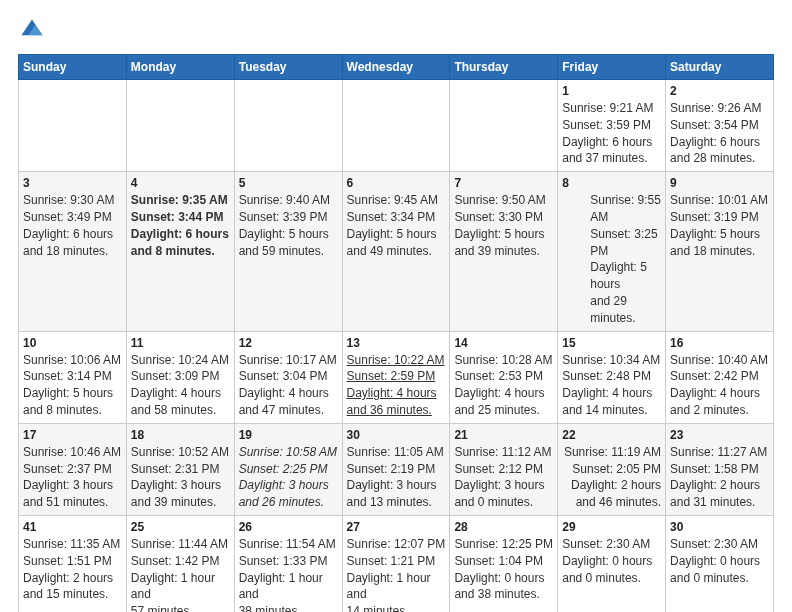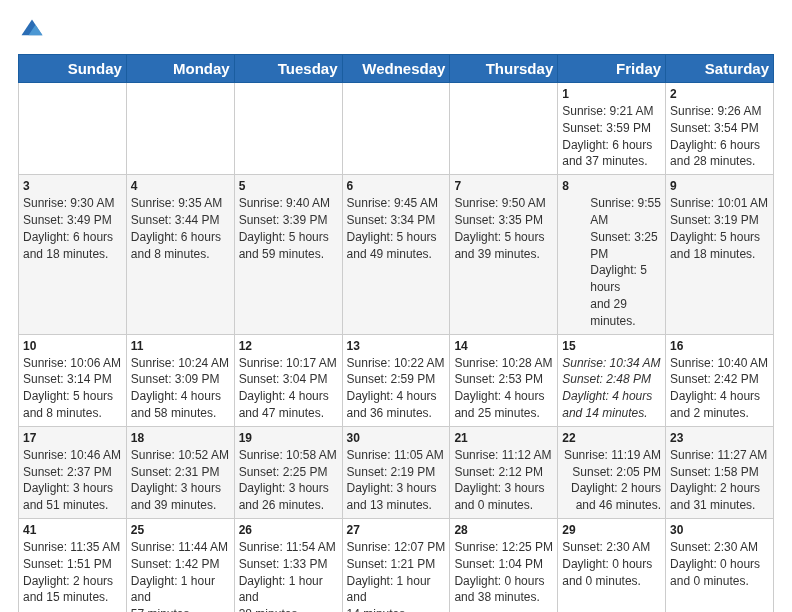--- a/index.html
+++ b/index.html
@@ -57,24 +57,24 @@
       color: #555;
     }
     table {
       width: 100%;
       border-collapse: collapse;
       table-layout: fixed;
     }
     thead th {
       background: #2a6db5;
       color: #fff;
-      font-size: 15px;
+      font-size: 12px;
       font-weight: bold;
       padding: 5px 4px;
-      text-align: right;
+      text-align: left;
       border: 1px solid #1a5da0;
     }
     tbody td {
       border: 1px solid #ccc;
       vertical-align: top;
       padding: 4px 4px;
       font-size: 9.5px;
       color: #222;
       background: #fff;
       height: 78px;
@@ -158,21 +158,21 @@
         <tr>
           <td>
             <span class="day-num">3</span>
             <div class="day-info" style="white-space: pre-line;">Sunrise: 9:30 AM
 Sunset: 3:49 PM
 Daylight: 6 hours
 and 18 minutes.</div>
           </td>
           <td>
             <span class="day-num">4</span>
-            <div class="day-info" style="white-space: pre-line;">Sunrise: 9:35 AM
+            <div class="day-info" style="white-space: pre-line; font-weight: bold;">Sunrise: 9:35 AM
 Sunset: 3:44 PM
 Daylight: 6 hours
 and 8 minutes.</div>
           </td>
           <td>
             <span class="day-num">5</span>
             <div class="day-info" style="white-space: pre-line;">Sunrise: 9:40 AM
 Sunset: 3:39 PM
 Daylight: 5 hours
 and 59 minutes.</div>
@@ -180,21 +180,21 @@
           <td>
             <span class="day-num">6</span>
             <div class="day-info" style="white-space: pre-line;">Sunrise: 9:45 AM
 Sunset: 3:34 PM
 Daylight: 5 hours
 and 49 minutes.</div>
           </td>
           <td>
             <span class="day-num">7</span>
             <div class="day-info" style="white-space: pre-line;">Sunrise: 9:50 AM
-Sunset: 3:35 PM
+Sunset: 3:30 PM
 Daylight: 5 hours
 and 39 minutes.</div>
           </td>
           <td>
             <span class="day-num">8</span>
             <div class="day-info" style="white-space: pre-line; margin-left: 28px;">Sunrise: 9:55 AM
 Sunset: 3:25 PM
 Daylight: 5 hours
 and 29 minutes.</div>
           </td>
@@ -223,35 +223,35 @@
           </td>
           <td>
             <span class="day-num">12</span>
             <div class="day-info" style="white-space: pre-line;">Sunrise: 10:17 AM
 Sunset: 3:04 PM
 Daylight: 4 hours
 and 47 minutes.</div>
           </td>
           <td>
             <span class="day-num">13</span>
-            <div class="day-info" style="white-space: pre-line;">Sunrise: 10:22 AM
+            <div class="day-info" style="white-space: pre-line; text-decoration: underline;">Sunrise: 10:22 AM
 Sunset: 2:59 PM
 Daylight: 4 hours
 and 36 minutes.</div>
           </td>
           <td>
             <span class="day-num">14</span>
             <div class="day-info" style="white-space: pre-line;">Sunrise: 10:28 AM
 Sunset: 2:53 PM
 Daylight: 4 hours
 and 25 minutes.</div>
           </td>
           <td>
             <span class="day-num">15</span>
-            <div class="day-info" style="white-space: pre-line; font-style: italic;">Sunrise: 10:34 AM
+            <div class="day-info" style="white-space: pre-line;">Sunrise: 10:34 AM
 Sunset: 2:48 PM
 Daylight: 4 hours
 and 14 minutes.</div>
           </td>
           <td>
             <span class="day-num">16</span>
             <div class="day-info" style="white-space: pre-line;">Sunrise: 10:40 AM
 Sunset: 2:42 PM
 Daylight: 4 hours
 and 2 minutes.</div>
@@ -267,21 +267,21 @@
           </td>
           <td>
             <span class="day-num">18</span>
             <div class="day-info" style="white-space: pre-line;">Sunrise: 10:52 AM
 Sunset: 2:31 PM
 Daylight: 3 hours
 and 39 minutes.</div>
           </td>
           <td>
             <span class="day-num">19</span>
-            <div class="day-info" style="white-space: pre-line;">Sunrise: 10:58 AM
+            <div class="day-info" style="white-space: pre-line; font-style: italic;">Sunrise: 10:58 AM
 Sunset: 2:25 PM
 Daylight: 3 hours
 and 26 minutes.</div>
           </td>
           <td>
             <span class="day-num">30</span>
             <div class="day-info" style="white-space: pre-line;">Sunrise: 11:05 AM
 Sunset: 2:19 PM
 Daylight: 3 hours
 and 13 minutes.</div>

